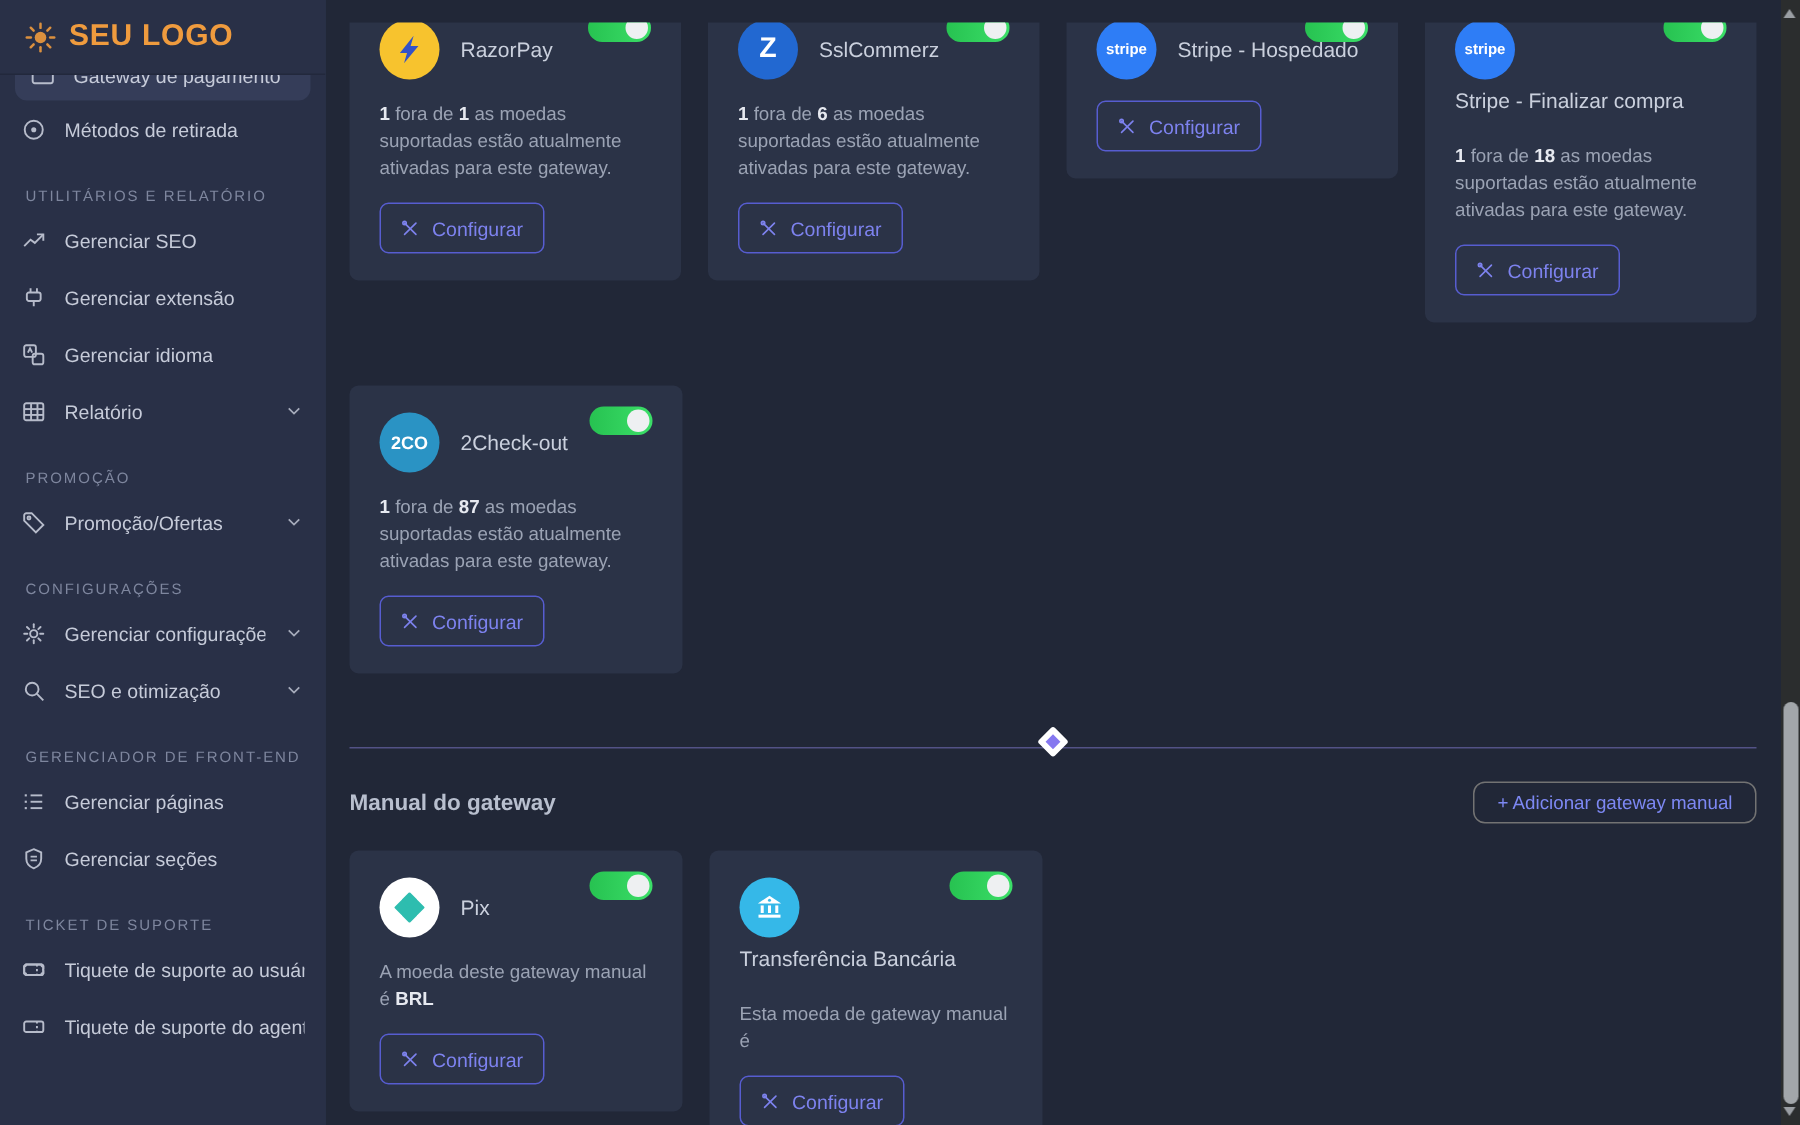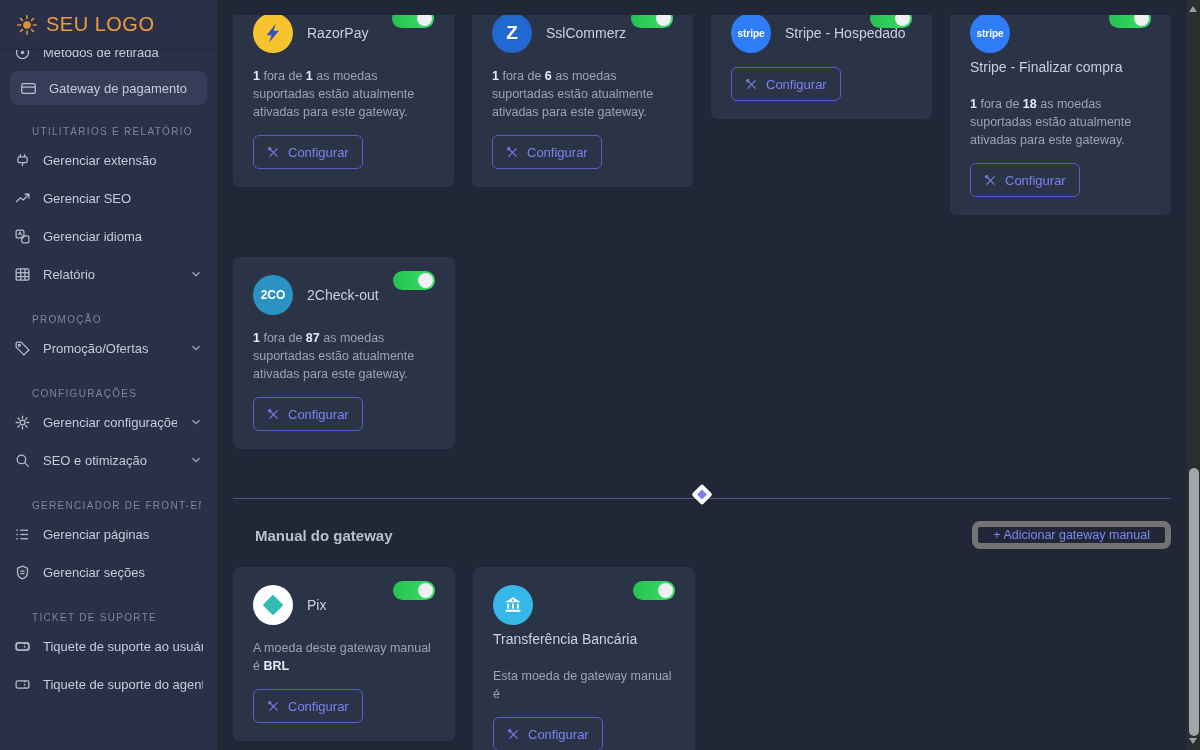--- a/index.html
+++ b/index.html
@@ -12,34 +12,34 @@
   
   .sidebar {
     position:fixed; left:0; top:0; bottom:0; width:217px;
     background:#293047; z-index:5; overflow:hidden;
   }
   .logo-header {
     position:relative; z-index:3; height:50px; background:#293047;
     display:flex; align-items:center; gap:8px; padding:0 16px;
     border-bottom:1px solid rgba(0,0,0,0.15);
   }
-  .logo-text { color:#ef9b3e; font-weight:normal; font-size:20px; letter-spacing:0.5px; }
+  .logo-text { color:#ef9b3e; font-weight:bold; font-size:20px; letter-spacing:0.5px; }
   .side-nav { position:relative; z-index:1; margin-top:-17px; }
   .side-item {
     height:38px; display:flex; align-items:center; gap:12px;
     padding:0 14px; font-size:13px; color:#c6cbd9; cursor:pointer;
     white-space:nowrap; overflow:hidden;
   }
   .side-item .lbl { overflow:hidden; white-space:nowrap; flex:0 1 auto; }
   .side-item.active {
     height:34px; margin:0 10px; padding:0 10px; border-radius:8px;
     background:#353d59;
   }
   .side-section {
-    margin:18px 16px 2px; padding:0 16px; height:16px;
+    margin:18px 1px 2px; padding:0 16px; height:16px;
     font-size:10px; letter-spacing:1.3px; color:#7e869e;
     display:flex; align-items:center; white-space:nowrap; overflow:hidden;
   }
   .sicon { width:17px; height:17px; flex:none; opacity:.9; }
   .chev { width:14px; height:14px; margin-left:auto; flex:none; opacity:.8; }
   
   .main {
     position:absolute; left:217px; top:15px; width:970px; height:744px;
     padding:0 16px; overflow:hidden;
   }
@@ -80,25 +80,25 @@
     font-family:"Liberation Sans", sans-serif;
   }
   .divider-wrap { position:relative; margin-top:49px; height:1px; }
   .divider-line { height:1px; background:rgba(125,118,200,0.55); }
   .divider-diamond {
     position:absolute; left:50%; top:-11px; width:15px; height:15px;
     background:#8678f0; border:4px solid #fff; transform:translateX(-50%) rotate(45deg);
     border-radius:2px;
   }
   .manual-head {
-    margin-top:22px; display:flex; align-items:center; justify-content:space-between;margin-left:22px;
+    margin-top:22px; display:flex; align-items:center; justify-content:space-between;
   }
   .manual-title { font-size:15px; font-weight:bold; color:#b8bfce; }
   .add-btn {
-    height:28px; padding:0 15px; border:6px solid #737373; border-radius:8px;
+    height:28px; padding:0 15px; border:1px solid #737373; border-radius:8px;
     background:transparent; color:#7d88f3; font-size:12.5px; cursor:pointer;
     font-family:"Liberation Sans", sans-serif;
   }
   
   .scrollbar {
     position:fixed; right:0; top:0; bottom:0; width:13px; background:#2b2d2e; z-index:10;
   }
   .sb-up, .sb-down {
     position:absolute; left:2px; width:0; height:0;
     border-left:4.5px solid transparent; border-right:4.5px solid transparent;
@@ -126,53 +126,53 @@
         <line x1="4.9" y1="4.9" x2="7" y2="7"></line>
           <line x1="17" y1="17" x2="19.1" y2="19.1"></line>
         <line x1="4.9" y1="19.1" x2="7" y2="17"></line>
           <line x1="17" y1="7" x2="19.1" y2="4.9"></line>
       </g>
     </svg>
     <span class="logo-text">SEU LOGO</span>
   </div>
 
   <nav class="side-nav">
+    <div class="side-item active">
+      <svg class="sicon" viewBox="0 0 24 24" fill="none" stroke="currentColor" stroke-width="1.8">
+        <rect x="2.5" y="5" width="19" height="14" rx="2"></rect>
+          <line x1="2.5" y1="10" x2="21.5" y2="10"></line>
+      </svg>
+      <span class="lbl">Gateway de pagamento</span>
+    </div>
+
     <div class="side-item">
       <svg class="sicon" viewBox="0 0 24 24" fill="none" stroke="currentColor" stroke-width="1.8">
         <circle cx="12" cy="12" r="8.5"></circle>
           <circle cx="12" cy="12" r="2.4" fill="currentColor" stroke="none"></circle>
       </svg>
       <span class="lbl">Métodos de retirada</span>
     </div>
 
-    <div class="side-item active">
-      <svg class="sicon" viewBox="0 0 24 24" fill="none" stroke="currentColor" stroke-width="1.8">
-        <rect x="2.5" y="5" width="19" height="14" rx="2"></rect>
-          <line x1="2.5" y1="10" x2="21.5" y2="10"></line>
-      </svg>
-      <span class="lbl">Gateway de pagamento</span>
-    </div>
-
     <div class="side-section">UTILITÁRIOS E RELATÓRIO</div>
+
+    <div class="side-item">
+      <svg class="sicon" viewBox="0 0 24 24" fill="none" stroke="currentColor" stroke-width="1.8">
+        <polyline points="3,17 9,11 13,14 21,6"></polyline>
+          <polyline points="15,6 21,6 21,12"></polyline>
+      </svg>
+      <span class="lbl">Gerenciar SEO</span>
+    </div>
 
     <div class="side-item">
       <svg class="sicon" viewBox="0 0 24 24" fill="none" stroke="currentColor" stroke-width="1.8">
         <path d="M9 3v4M15 3v4"></path>
           <rect x="5.5" y="7" width="13" height="8" rx="2"></rect>
           <path d="M12 15v5"></path>
       </svg>
       <span class="lbl">Gerenciar extensão</span>
-    </div>
-
-    <div class="side-item">
-      <svg class="sicon" viewBox="0 0 24 24" fill="none" stroke="currentColor" stroke-width="1.8">
-        <polyline points="3,17 9,11 13,14 21,6"></polyline>
-          <polyline points="15,6 21,6 21,12"></polyline>
-      </svg>
-      <span class="lbl">Gerenciar SEO</span>
     </div>
 
     <div class="side-item">
       <svg class="sicon" viewBox="0 0 24 24" fill="none" stroke="currentColor" stroke-width="1.8">
         <rect x="3" y="3" width="11" height="11" rx="2"></rect>
           <rect x="11" y="11" width="10" height="10" rx="2"></rect>
           <path d="M6.5 10l2-4 2 4"></path>
       </svg>
       <span class="lbl">Gerenciar idioma</span>
     </div>

